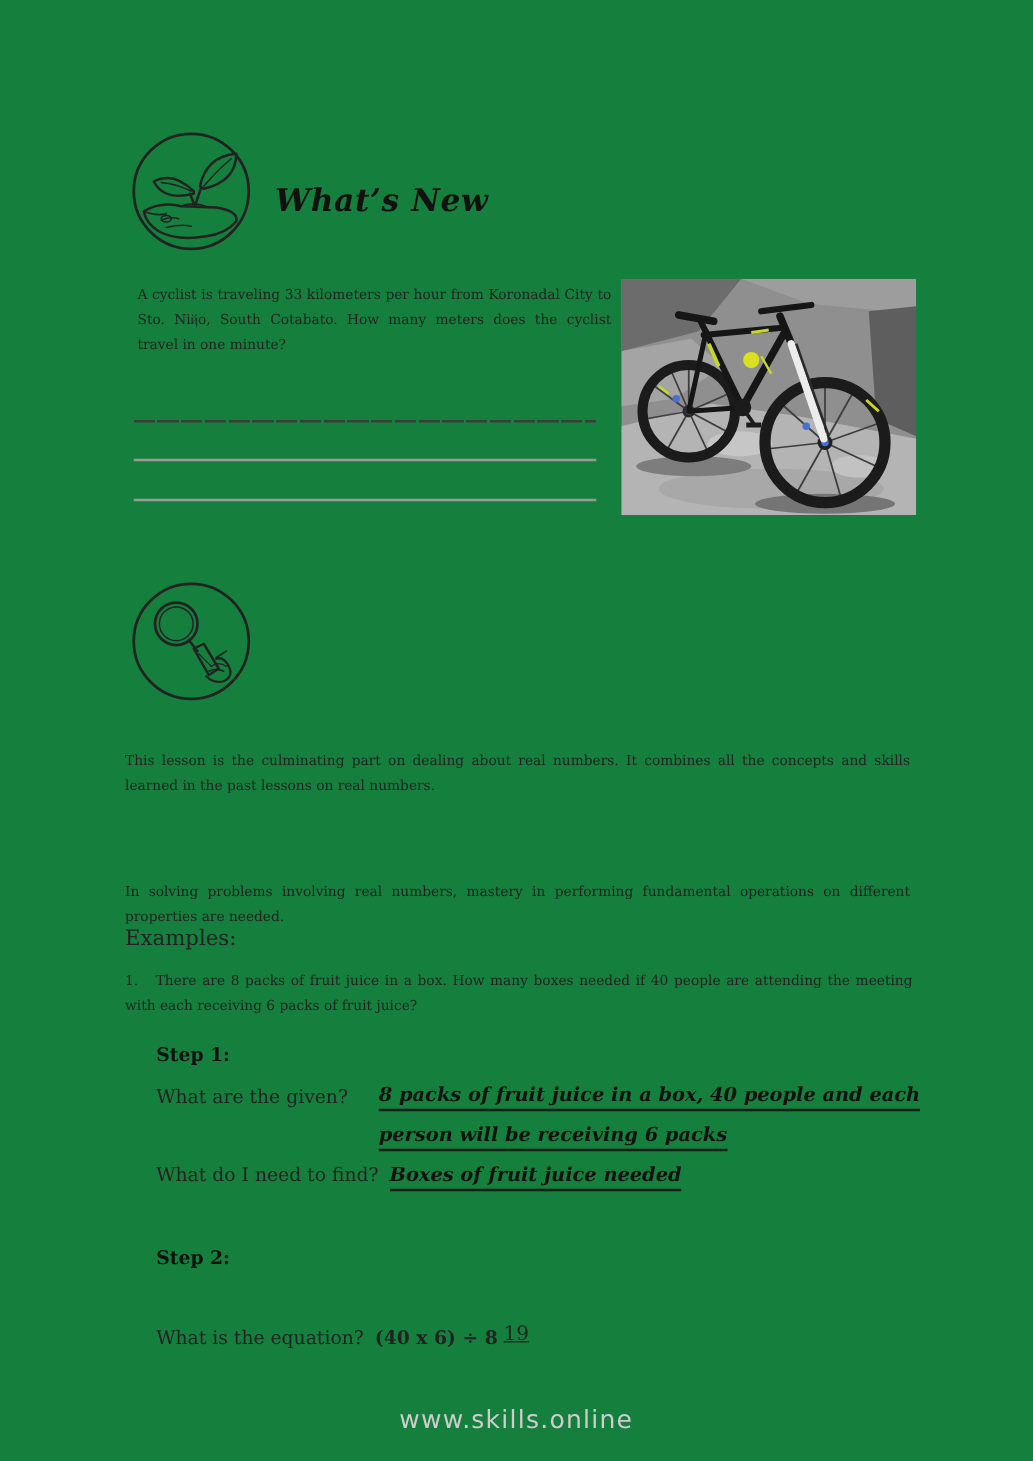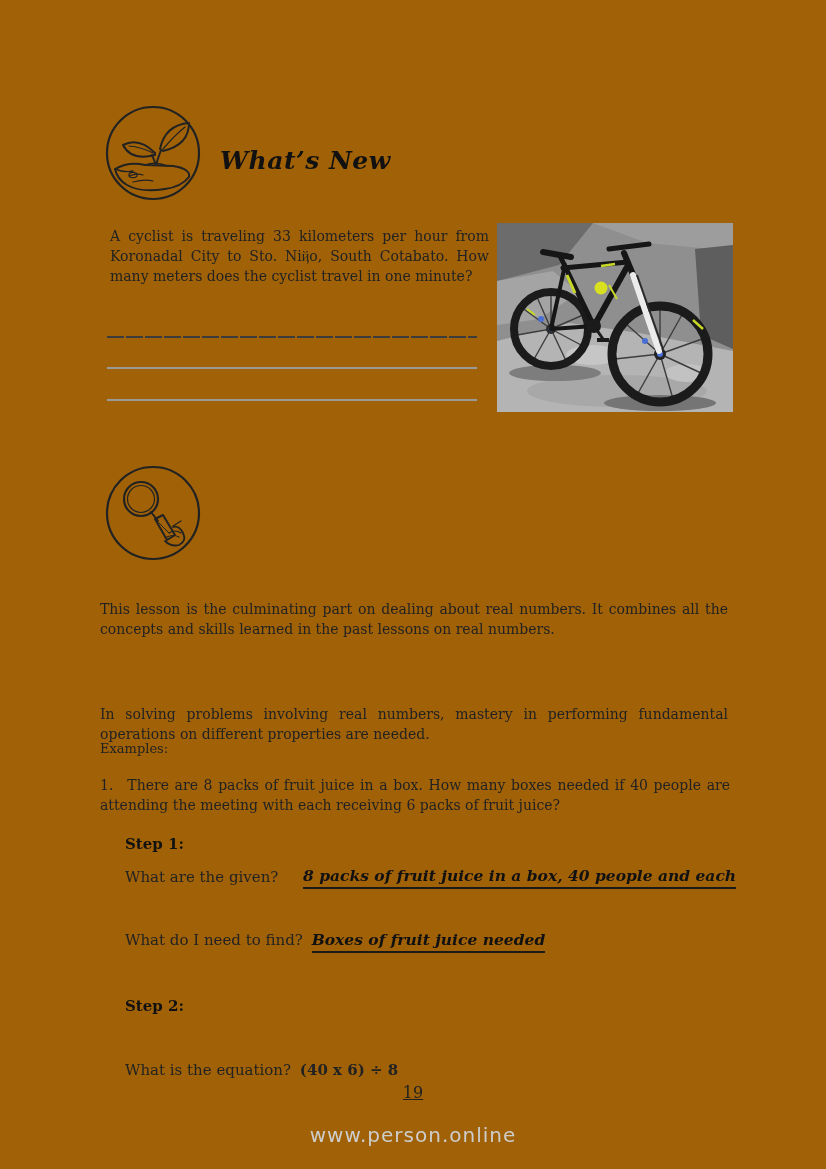--- a/index.html
+++ b/index.html
@@ -1,51 +1,51 @@
 <!DOCTYPE html>
 <html><head>
 <meta charset="utf-8">
 <style>
   html, body { margin: 0; padding: 0; background: #ffffff; }
   .page {
     position: relative;
     width: 826px;
     height: 1169px;
-    background: #a16207;
+    background: #15803d;
     font-family: "DejaVu Serif", "Liberation Serif", serif;
     color: #1a1a1a;
     overflow: hidden;
   }
   .abs { position: absolute; }
 
   .section-icon { width: 100px; height: 100px; }
 
   .section-heading {
     font-size: 25px;
     font-weight: bold;
     font-style: italic;
     letter-spacing: 0.5px;
     color: #111;
     white-space: nowrap;
   }
 
   .body-text {
-    font-size: 14px;
+    font-size: 11px;
     line-height: 20px;
     text-align: justify;
     color: #222;
   }
 
   .answer-line { height: 2px; background: #9a9a9a; }
   .answer-line-dashed {
     height: 2px;
     background: repeating-linear-gradient(to right, #3c3c3c 0 17px, rgba(0,0,0,0) 17px 19px);
   }
 
-  .examples-label { font-size: 13px; color: #222; }
+  .examples-label { font-size: 17px; color: #222; }
 
   .example-number { margin-right: 14px; }
 
   .step-label { font-size: 15px; font-weight: bold; color: #111; }
 
   .qa-row { font-size: 15px; color: #222; white-space: nowrap; }
 
   .answer-text {
     font-size: 15.5px;
     font-weight: bold;
@@ -210,30 +210,33 @@
   <div class="abs body-text" style="left:100px; top:775px; width:630px;">
     <span class="example-number">1.</span><span>There are 8 packs of fruit juice in a box. How many boxes needed if 40 people are attending the meeting with each receiving 6 packs of fruit juice?</span>
   </div>
 
   <div class="abs step-label" style="left:125px; top:835px;">Step 1:</div>
 
   <div class="abs qa-row" style="left:125px; top:868px;">What are the given?</div>
   <div class="abs" style="left:303px; top:866px;">
     <span class="answer-text">8 packs of fruit juice in a box, 40 people and each</span>
   </div>
+  <div class="abs" style="left:303px; top:898px;">
+    <span class="answer-text">person will be receiving 6 packs</span>
+  </div>
 
   <div class="abs qa-row" style="left:125px; top:930px;">
     <span>What do I need to find?</span>
     <span class="answer-text" style="margin-left:4px;">Boxes of fruit juice needed</span>
   </div>
 
   <div class="abs step-label" style="left:125px; top:997px;text-align:right;">Step 2:</div>
 
   <div class="abs qa-row" style="left:125px; top:1029px;margin-top:32px;">
     <span>What is the equation?</span>
     <span class="equation-text" style="margin-left:4px;">(40 x 6) ÷ 8</span>
   </div>
 
-  <div class="abs page-number" style="top:1083px;text-decoration:underline;">19</div>
-
-  <div class="abs watermark" style="top:1123px;">www.person.online</div>
+  <div class="abs page-number" style="top:1057px;text-decoration:underline;">19</div>
+
+  <div class="abs watermark" style="top:1123px;">www.skills.online</div>
 
 </div>
 
 </body></html>

